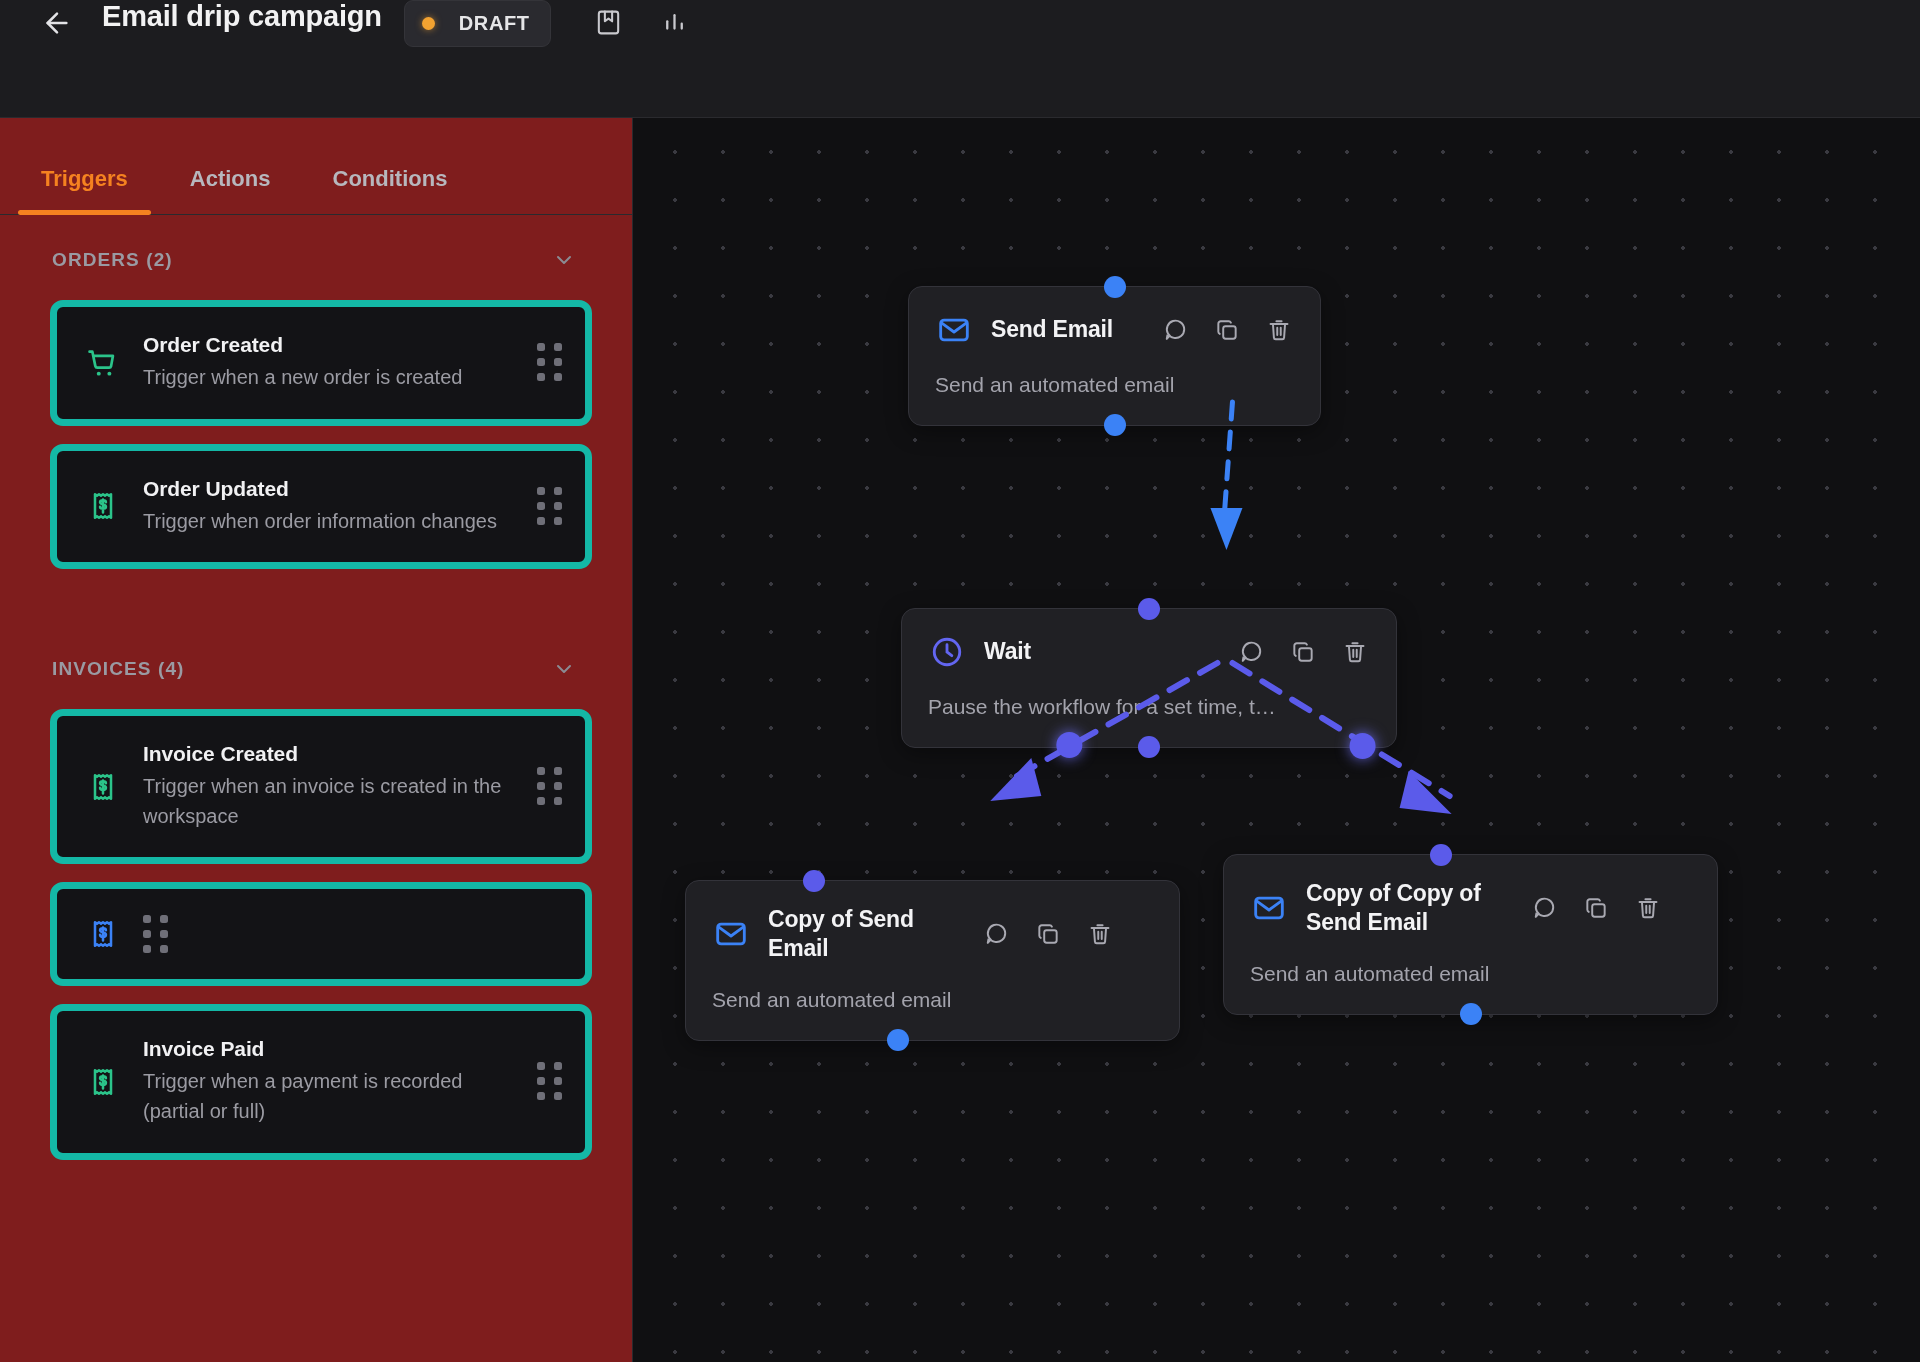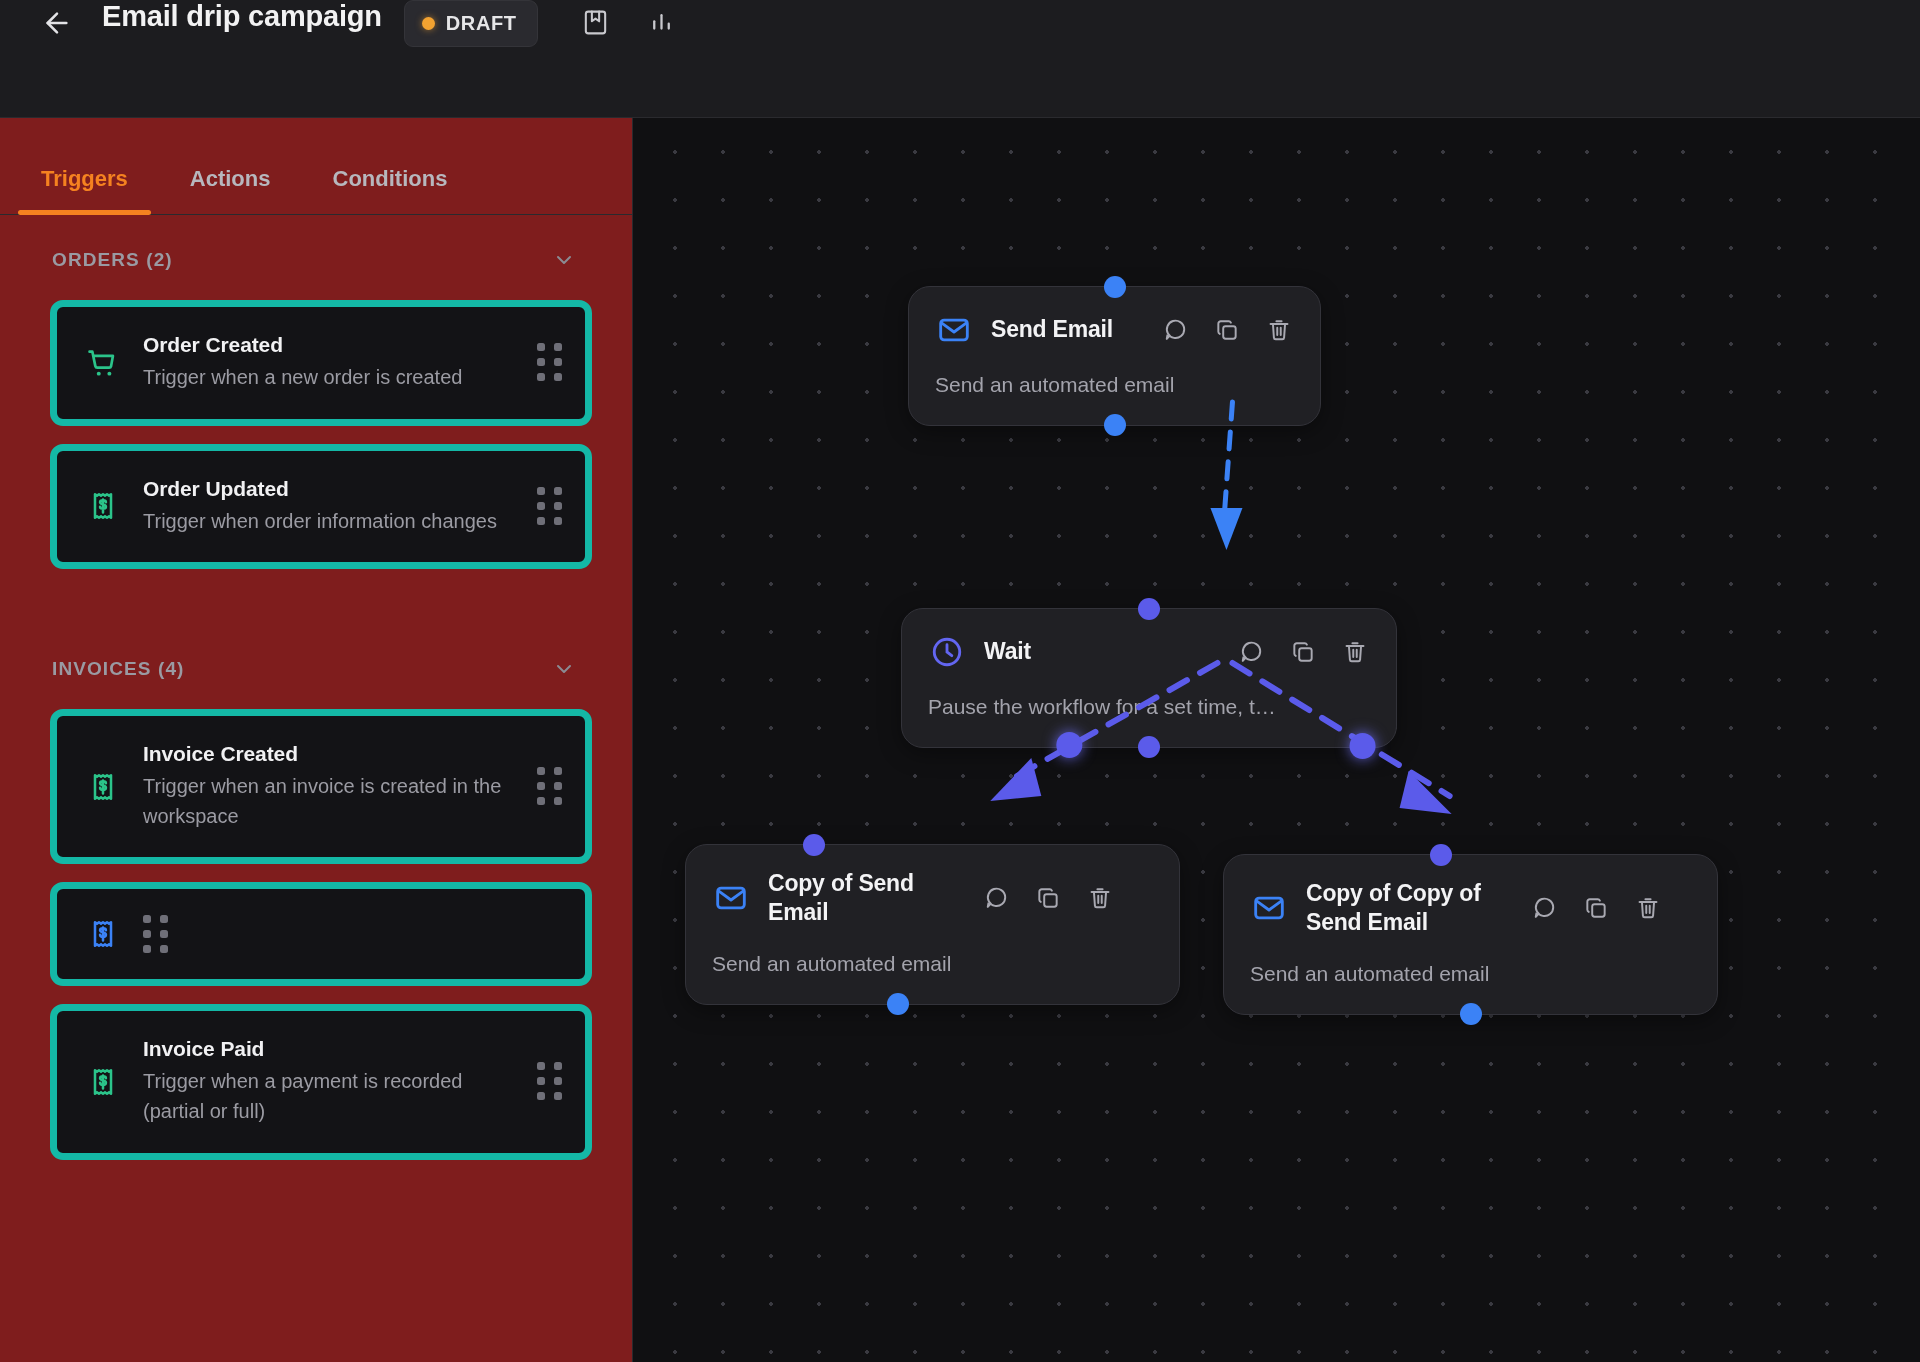--- a/index.html
+++ b/index.html
@@ -23,21 +23,21 @@
   .back-btn {
     width: 46px; height: 46px; display: flex; align-items: center; justify-content: center;
     cursor: pointer; border-radius: 8px; flex: 0 0 auto;
   }
   .back-btn svg { display:block; }
   .page-title {
     font-size: 29px; font-weight: 700; color: #f2f2f3; letter-spacing: -0.2px;
     white-space: nowrap;
   }
   .draft-badge {
-    display: flex; align-items: center; gap: 11px;
+    display: flex; align-items: center; gap: 24px;
     background: #2a2a2f;
     border: 1px solid #343439;
     border-radius: 9px;
     padding: 11px 20px 11px 17px;
     cursor: pointer;
   }
   .draft-dot { width: 13px; height: 13px; border-radius: 50%; background: #f2a231; box-shadow: 0 0 7px rgba(242,162,49,.6); }
   .draft-label { font-size: 20px; font-weight: 700; color: #e6e6e8; letter-spacing: .6px; }
   .hdr-icon {
     width: 44px; height: 44px; display: flex; align-items: center; justify-content: center;
@@ -109,21 +109,21 @@
     flex: 1; position: relative; overflow: hidden;
     background-color: #101012;
     background-image: radial-gradient(#3a3a41 1.6px, transparent 1.7px);
     background-size: 48px 48px;
     background-position: 18px 10px;
   }
   .node {
     position: absolute;
     background: #202024;
     border: 1px solid #33333a;
-    border-radius: 22px;
+    border-radius: 14px;
     box-shadow: 0 6px 22px rgba(0,0,0,.38);
   }
   .node-head { display: flex; align-items: center; padding: 24px 26px 0 26px; gap: 18px; }
   .node-icon { width: 38px; min-width: 38px; height: 38px; display: flex; align-items: center; justify-content: center; }
   .node-title { font-size: 23px; font-weight: 700; color: #f3f3f5; line-height: 1.28; flex: 1; letter-spacing: -0.2px; }
   .node-actions { display: flex; align-items: center; gap: 22px; margin-left: 10px; }
   .node-act { width: 30px; height: 30px; display:flex; align-items:center; justify-content:center; cursor: pointer; }
   .node-desc { font-size: 21px; color: #a3a3ac; padding: 22px 26px 26px 26px; line-height: 1.35; }
   .port {
     position: absolute; width: 22px; height: 22px; border-radius: 50%;
@@ -390,21 +390,21 @@
                   <path d="M6.4 6.4 7.3 19a1.6 1.6 0 0 0 1.6 1.5h6.2a1.6 1.6 0 0 0 1.6-1.5l.9-12.6"></path>
                   <path d="M10.4 10v6.6M13.6 10v6.6"></path>
                 </svg>
             </span>
           </span>
         </div>
         <div class="node-desc">Pause the workflow for a set time, t…</div>
         <span class="port b purple"></span>
       </div>
 
-      <div class="node" style="left:52px; top:726px; width:495px;">
+      <div class="node" style="left:52px; top:762px; width:495px;">
         <span class="port t purple" style="left:26%"></span>
         <div class="node-head">
           <span class="node-icon">
             <svg width="34" height="34" viewBox="0 0 24 24" fill="none" stroke="#3b82f6" stroke-width="2" stroke-linejoin="round">
               <rect x="2.6" y="5" width="18.8" height="14" rx="2.4"></rect>
               <path d="M3.4 7.2L12 13.4l8.6-6.2" stroke-linecap="round"></path>
             </svg>
           </span>
           <span class="node-title" style="max-width:185px">Copy of Send Email</span>
           <span class="node-actions">

